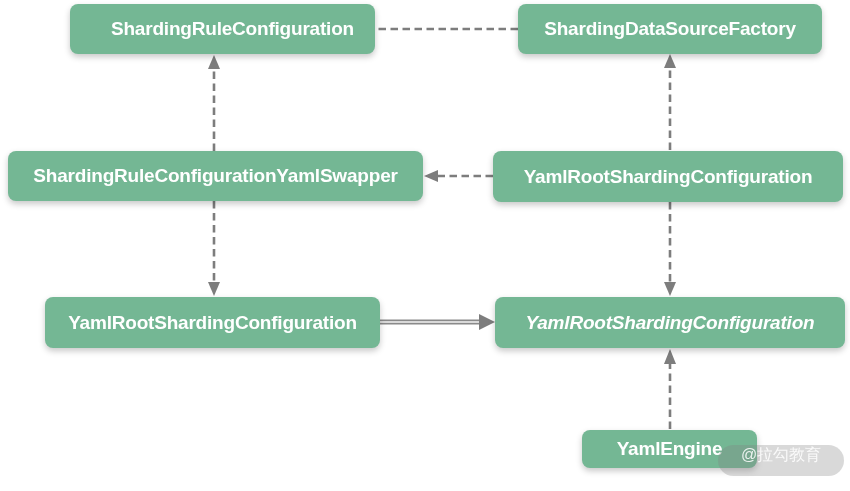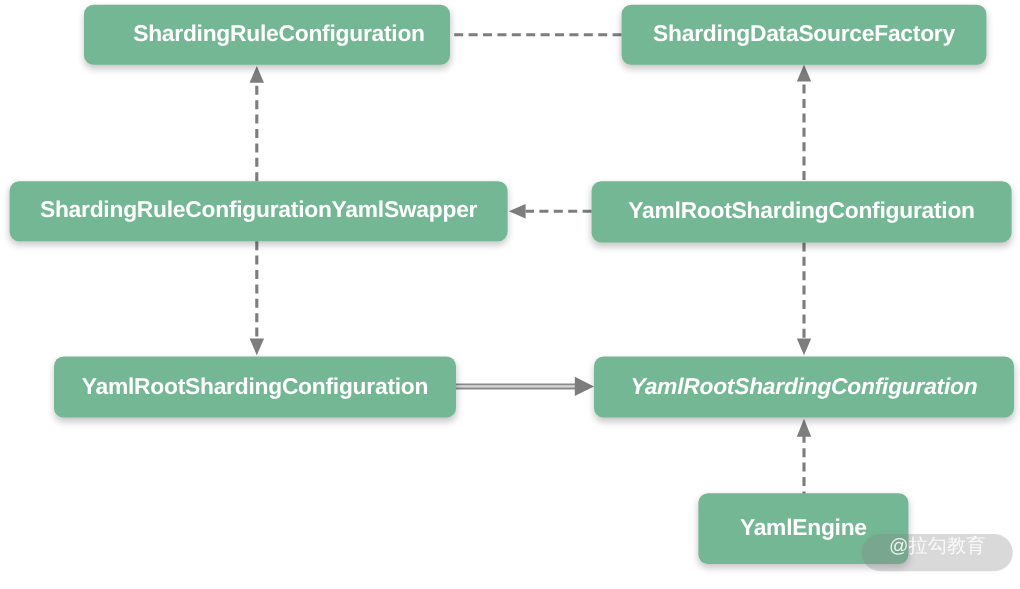--- a/index.html
+++ b/index.html
@@ -118,21 +118,21 @@
   </div>
 
   <div class="node" style="left:45px; top:297px; width:335px; height:51px;">
     <span>YamlRootShardingConfiguration</span>
   </div>
 
   <div class="node" style="left:495px; top:297px; width:350px; height:51px;font-style:italic;">
     <span>YamlRootShardingConfiguration</span>
   </div>
 
-  <div class="node" style="left:582px; top:411px; width:175px; height:59px;justify-content:center;">
+  <div class="node" style="left:582px; top:430px; width:175px; height:38px;justify-content:center;">
     <span>YamlEngine</span>
   </div>
 
   <div class="watermark">
     <span>@拉勾教育</span>
   </div>
 
 </div>
 
 </body></html>

